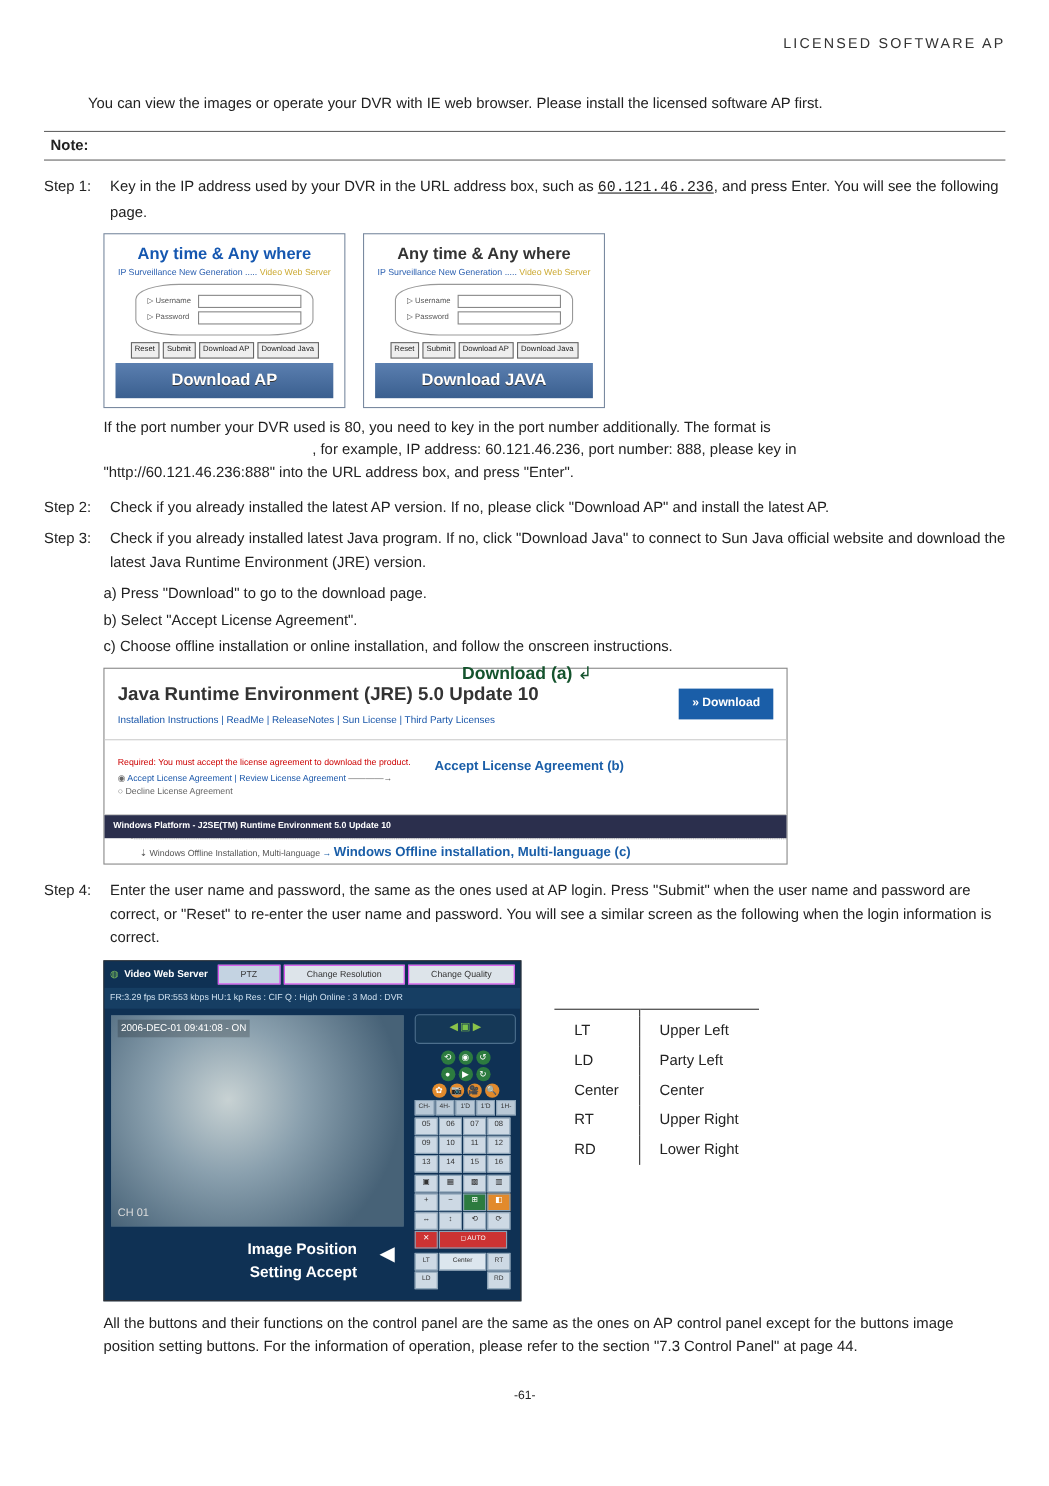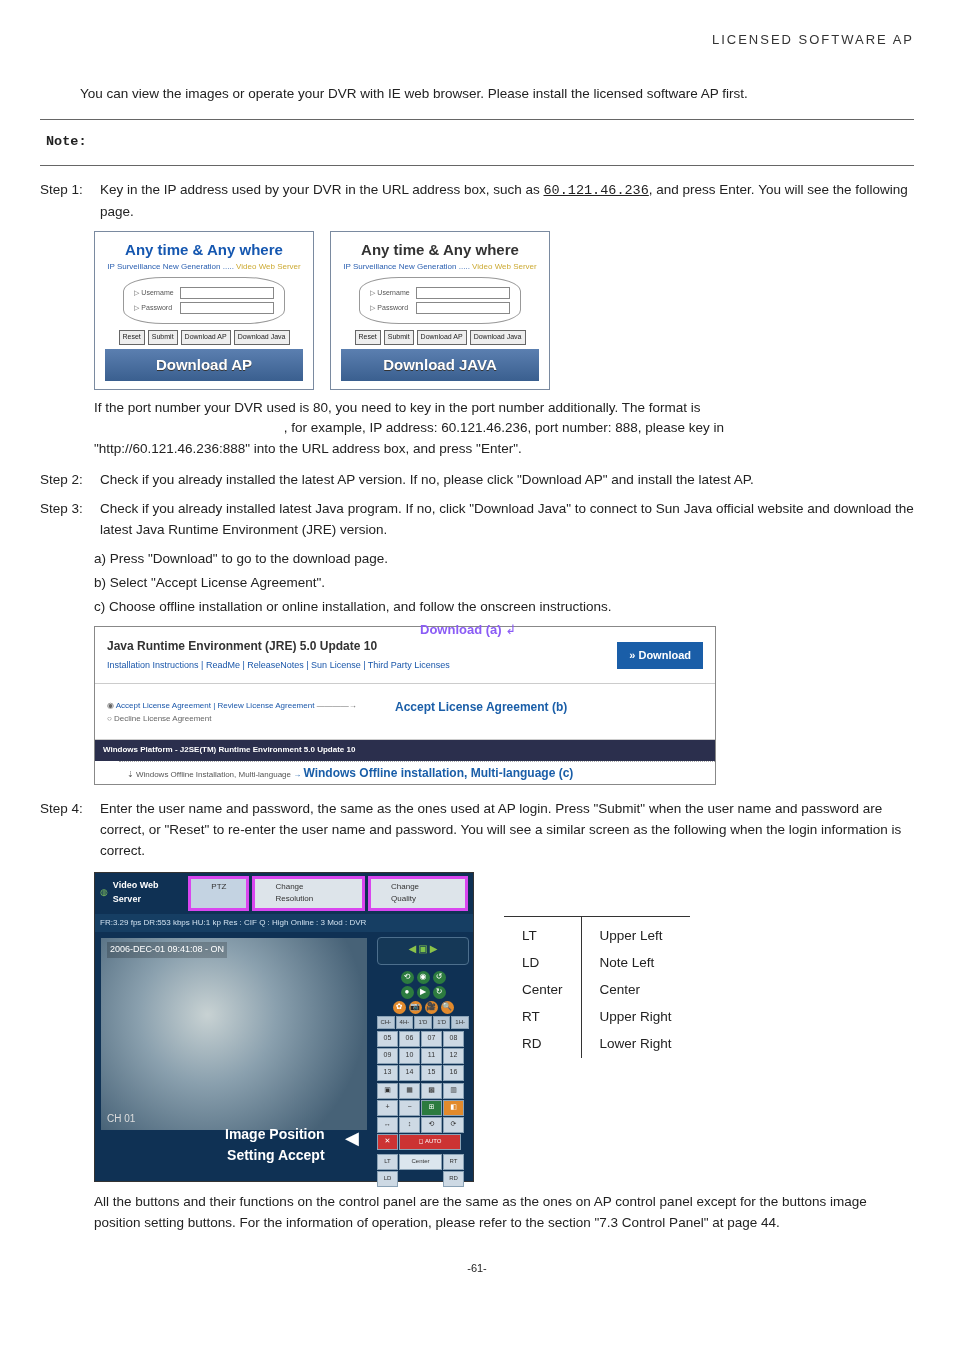--- a/index.html
+++ b/index.html
@@ -23,24 +23,23 @@
     color: #333;
     margin-bottom: 34px;
   }
   .intro {
     margin: 0 0 14px 40px;
     font-size: 13.5px;
   }
   .note-bar {
     border-top: 1px solid #666;
     border-bottom: 1px solid #666;
-    padding: 12px 6px;
+    padding: 2px 6px;
     font-weight: bold;
     margin-bottom: 14px;
-    font-family: Liberation Mono, monospace;
   }
   .step-row {
     display: flex;
     margin-bottom: 8px;
   }
   .step-label {
     flex: 0 0 60px;
     white-space: nowrap;
   }
   .step-body {
@@ -79,43 +78,43 @@
     background:linear-gradient(#5b7fb0,#3a5f8f);text-shadow:0 1px 0 #333;
   }
   .port-text { margin-left:54px; margin-top:0;}
   .sublist { margin-left: 54px; }
   .sublist-item { margin:3px 0; }
   .dl-panel {
     width: 620px; margin:8px 0 14px 54px; border:1px solid #888; font-size:11px;
   }
   .dl-head{display:flex;align-items:center;padding:10px 12px;border-bottom:1px solid #ccc;}
   .dl-head-left{flex:1;}
-  .dl-head-title{font-weight:bold;color:#333;font-size:12px;}
+  .dl-head-title{font-weight:bold;color:#333;font-size:17px;}
   .dl-head-sub{font-size:10px;color:#444;margin-top:2px;}
   .dl-head-links{color:#1a57aa;font-size:9px;margin-top:4px;}
   .dl-btn{background:#1a5ea8;color:#fff;font-weight:bold;padding:5px 12px;font-size:11px;}
-  .dl-download-a{color:#8b5cf6;font-weight:bold;position:absolute;font-size:13px;}
+  .dl-download-a{color:#14532d;font-weight:bold;position:absolute;font-size:16px;}
   .dl-mid{padding:14px 12px;border-bottom:1px solid #ccc;font-size:8px;color:#666;position:relative;}
   .dl-mid .red{color:#c00;}
   .accept-lbl{color:#1a5ea8;font-weight:bold;font-size:12px;position:absolute;left:300px;top:14px;}
   .dl-dark{background:#2b2f4d;color:#fff;font-size:8px;padding:4px 8px;font-weight:bold;}
   .dl-rows{font-size:8px;color:#555;}
   .dl-rows .row{display:flex;padding:2px 8px;border-top:1px dotted #aaa;margin-left:24px;}
   .dl-rows .row .l{flex:1;}
   .dl-rows .offline-lbl{color:#1a5ea8;font-weight:bold;font-size:12px;}
   .viewer-wrap{display:flex;gap:30px;margin:10px 0 10px 54px;align-items:flex-start;}
   .viewer{
     width:380px;height:310px;border:1px solid #333;background:#0f3154;position:relative;color:#fff;font-size:9px;
     box-sizing:border-box;
   }
   .viewer-top{display:flex;align-items:center;background:#0f3154;padding:3px 5px;}
   .viewer-top .globe{color:#7fc05c;margin-right:5px;}
   .viewer-top .title{color:#fff;font-weight:bold;}
   .viewer-top-btns{margin-left:auto;display:flex;gap:3px;}
-  .viewer-top-btns .b{background:#dde4ea;color:#333;border:3px solid #d946ef;font-size:8px;padding:2px 20px;}
+  .viewer-top-btns .b{background:#dde4ea;color:#333;border:1px solid #d946ef;font-size:8px;padding:2px 20px;}
   .viewer-top-btns .b.ptz{background:#c4d3e2;}
   .viewer-status{background:#163e63;padding:3px 5px;font-size:8px;color:#cfe0ef;}
   .viewer-body{display:flex;}
   .viewer-video{flex:1;background:#4b6c88;height:192px;margin:6px;position:relative;}
   .fog{position:absolute;inset:0;background:radial-gradient(circle at 40% 40%, #c8d2d3 0%, #8aa0ae 35%, #476277 80%);}
   .ch-lbl{position:absolute;bottom:4px;left:6px;font-size:10px;color:#ddd;}
   .ts-lbl{position:absolute;top:4px;left:6px;font-size:9px;color:#fff;background:rgba(0,0,0,.2);padding:1px 3px;}
   .viewer-side{width:92px;padding:5px 4px;}
   .vctl-box{border:1px solid #4d6f8d;border-radius:4px;padding:3px;background:#153857;}
   .arrows{display:flex;justify-content:center;gap:2px;font-size:10px;color:#8bc34a;margin-bottom:4px;}
@@ -237,20 +236,21 @@
     </div>
     <div class="dl-panel">
       <div class="dl-head">
         <div class="dl-head-left">
           <div class="dl-head-title">Java Runtime Environment (JRE) 5.0 Update 10</div>
           <div class="dl-head-links">Installation Instructions | ReadMe | ReleaseNotes | Sun License | Third Party Licenses</div>
         </div>
         <div class="dl-btn">» Download</div>
       </div>
       <div class="dl-mid">
+        <div><span class="red">Required: You must accept the license agreement to download the product.</span></div>
         <div style="margin-top:2px;">◉ <span style="color:#1a57aa">Accept License Agreement   |   Review License Agreement</span> ————→</div>
         <div>○ <span>Decline License Agreement</span></div>
         <div class="accept-lbl">Accept License Agreement (b)</div>
       </div>
       <div class="dl-dark">Windows Platform - J2SE(TM) Runtime Environment 5.0 Update 10</div>
       <div class="dl-rows">
         <div class="row">
           <div class="l">⇣ <span>Windows Offline Installation, Multi-language</span> <span style="color:#1a5ea8">→</span> <span class="offline-lbl">Windows Offline installation, Multi-language (c)</span></div>
         </div>
       </div>
@@ -358,21 +358,21 @@
           <tr>
             <td></td>
             <td class="col-sep"></td>
           </tr>
       <tr>
             <td>LT</td>
             <td class="col-sep">Upper Left</td>
           </tr>
       <tr>
             <td>LD</td>
-            <td class="col-sep">Note Left</td>
+            <td class="col-sep">Party Left</td>
           </tr>
       <tr>
             <td>Center</td>
             <td class="col-sep">Center</td>
           </tr>
       <tr>
             <td>RT</td>
             <td class="col-sep">Upper Right</td>
           </tr>
       <tr>

